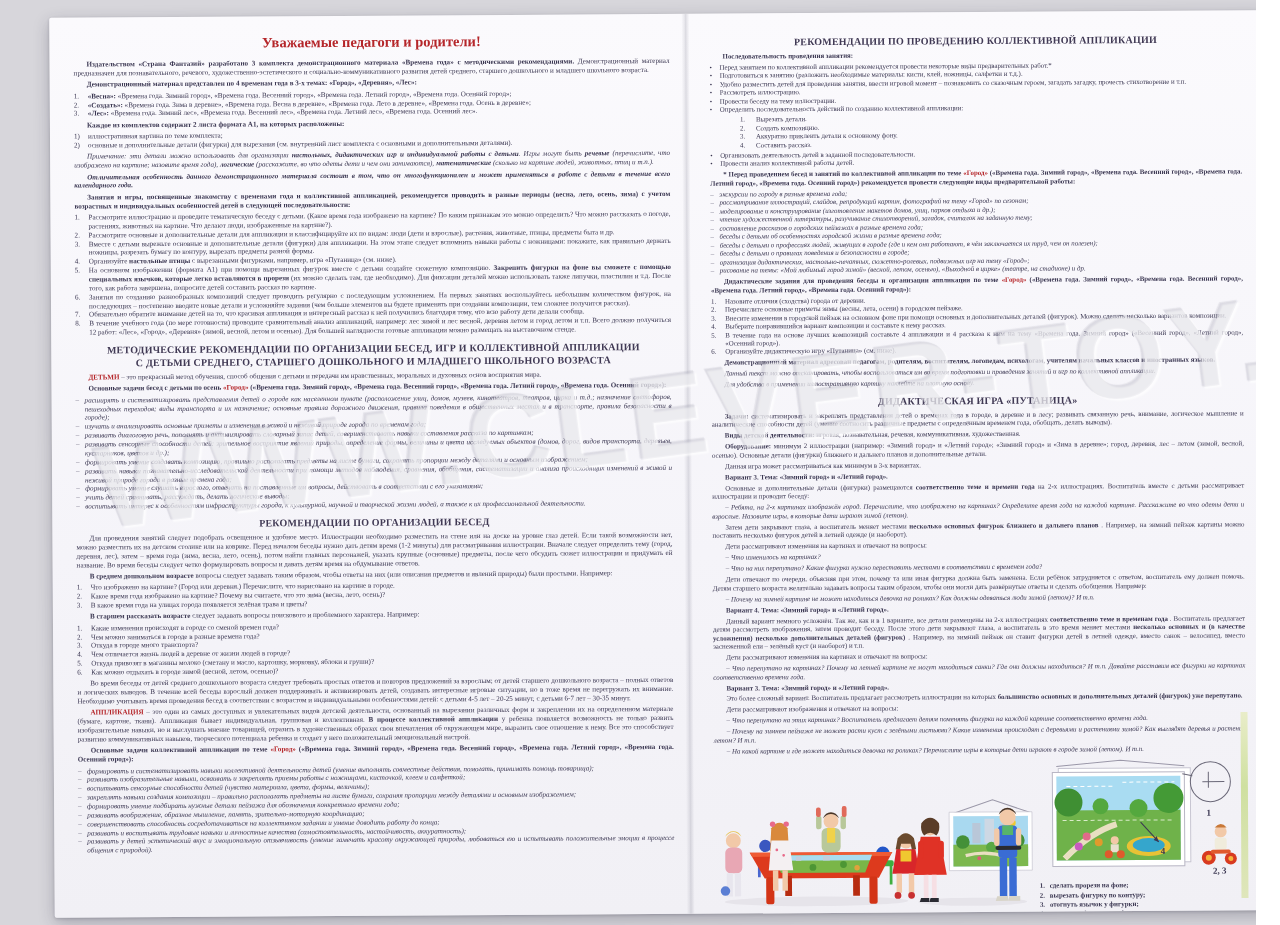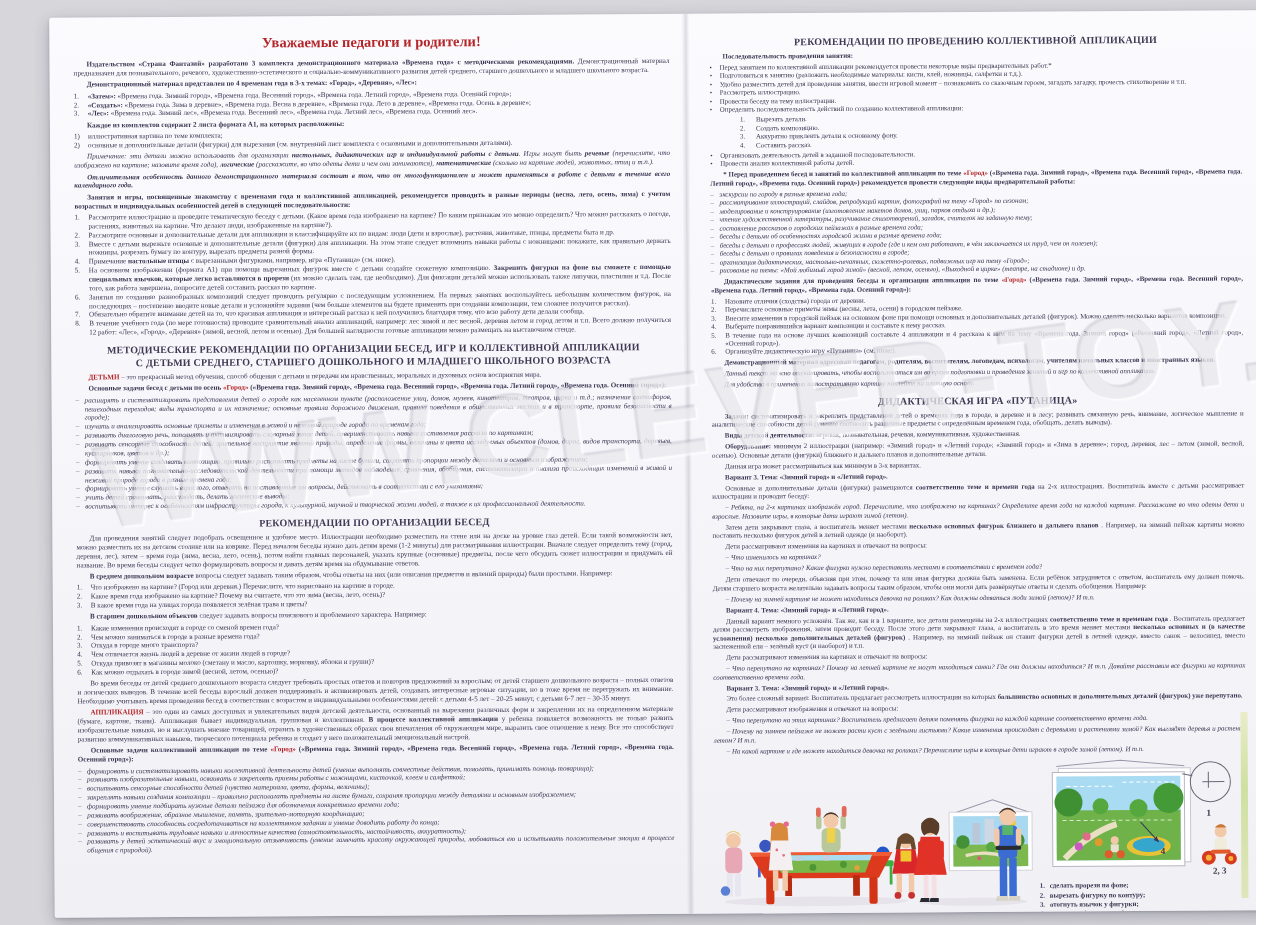--- a/index.html
+++ b/index.html
@@ -55,21 +55,21 @@
 
 <div id="stage">
   <div class="spread">
     <div class="page left" id="pageL">
         <div class="doc-title">Уважаемые педагоги и родители!</div>
         <p class="para "><span class="b">Издательством «Страна Фантазий» разработано 3 комплекта демонстрационного материала «Времена года» с методическими рекомендациями. </span><span>Демонстрационный материал предназначен для познавательного, речевого, художественно-эстетического и социально-коммуникативного развития детей среднего, старшего дошкольного и младшего школьного возраста.</span></p>
         <p class="para b-all"><span>Демонстрационный материал представлен по 4 временам года в 3-х темах: «Город», «Деревня», «Лес»:</span></p>
         <div class="list num">
           <div class="li-row">
             <span class="marker">1.</span>
-            <span class="li-text"><span class="b">«Затем»: </span><span>«Времена года. Зимний город», «Времена года. Весенний город», «Времена года. Летний город», «Времена года. Осенний город»;</span></span>
+            <span class="li-text"><span class="b">«Весна»: </span><span>«Времена года. Зимний город», «Времена года. Весенний город», «Времена года. Летний город», «Времена года. Осенний город»;</span></span>
           </div>
           <div class="li-row">
             <span class="marker">2.</span>
             <span class="li-text"><span class="b">«Создать»: </span><span>«Времена года. Зима в деревне», «Времена года. Весна в деревне», «Времена года. Лето в деревне», «Времена года. Осень в деревне»;</span></span>
           </div>
           <div class="li-row">
             <span class="marker">3.</span>
             <span class="li-text"><span class="b">«Лес»: </span><span>«Времена года. Зимний лес», «Времена года. Весенний лес», «Времена года. Летний лес», «Времена года. Осенний лес».</span></span>
           </div>
         </div>
@@ -95,21 +95,21 @@
           <div class="li-row">
             <span class="marker">2.</span>
             <span class="li-text"><span>Рассмотрите основные и дополнительные детали для аппликации и классифицируйте их по видам: люди (дети и взрослые), растения, животные, птицы, предметы быта и др.</span></span>
           </div>
           <div class="li-row">
             <span class="marker">3.</span>
             <span class="li-text"><span>Вместе с детьми вырежьте основные и дополнительные детали (фигурки) для аппликации. На этом этапе следует вспомнить навыки работы с ножницами: покажите, как правильно держать ножницы, разрезать бумагу по контуру, вырезать предметы разной формы.</span></span>
           </div>
           <div class="li-row">
             <span class="marker">4.</span>
-            <span class="li-text"><span>Примечание </span><span class="b">настольные птицы</span><span> с вырезанными фигурками, например, игра «Путаница» (см. ниже).</span></span>
+            <span class="li-text"><span>Организуйте </span><span class="b">настольные птицы</span><span> с вырезанными фигурками, например, игра «Путаница» (см. ниже).</span></span>
           </div>
           <div class="li-row">
             <span class="marker">5.</span>
             <span class="li-text"><span>На основном изображении (формата А1) при помощи вырезанных фигурок вместе с детьми создайте сюжетную композицию. </span><span class="b">Закрепить фигурки на фоне вы сможете с помощью специальных язычков, которые легко вставляются в прорези</span><span> (их можно сделать там, где необходимо). Для фиксации деталей можно использовать также липучки, пластилин и т.д. После того, как работа завершена, попросите детей составить рассказ по картине.</span></span>
           </div>
           <div class="li-row">
             <span class="marker">6.</span>
             <span class="li-text"><span>Занятия по созданию разнообразных композиций следует проводить регулярно с последующим усложнением. На первых занятиях воспользуйтесь небольшим количеством фигурок, на последующих – постепенно вводите новые детали и усложняйте задания (чем больше элементов вы будете применять при создании композиции, тем сложнее получится рассказ).</span></span>
           </div>
           <div class="li-row">
@@ -177,21 +177,21 @@
           </div>
           <div class="li-row">
             <span class="marker">2.</span>
             <span class="li-text"><span>Какое время года изображено на картине? Почему вы считаете, что это зима (весна, лето, осень)?</span></span>
           </div>
           <div class="li-row">
             <span class="marker">3.</span>
             <span class="li-text"><span>В какое время года на улицах города появляется зелёная трава и цветы?</span></span>
           </div>
         </div>
-        <p class="para "><span class="b">В старшем дошкольном объектов</span><span> следует задавать вопросы поискового и проблемного характера. Например:</span></p>
+        <p class="para "><span class="b">В старшем рассказать возрасте</span><span> следует задавать вопросы поискового и проблемного характера. Например:</span></p>
         <div class="list num">
           <div class="li-row">
             <span class="marker">1.</span>
             <span class="li-text"><span>Какие изменения происходят в городе со сменой времен года?</span></span>
           </div>
           <div class="li-row">
             <span class="marker">2.</span>
             <span class="li-text"><span>Чем можно заниматься в городе в разные времена года?</span></span>
           </div>
           <div class="li-row">

